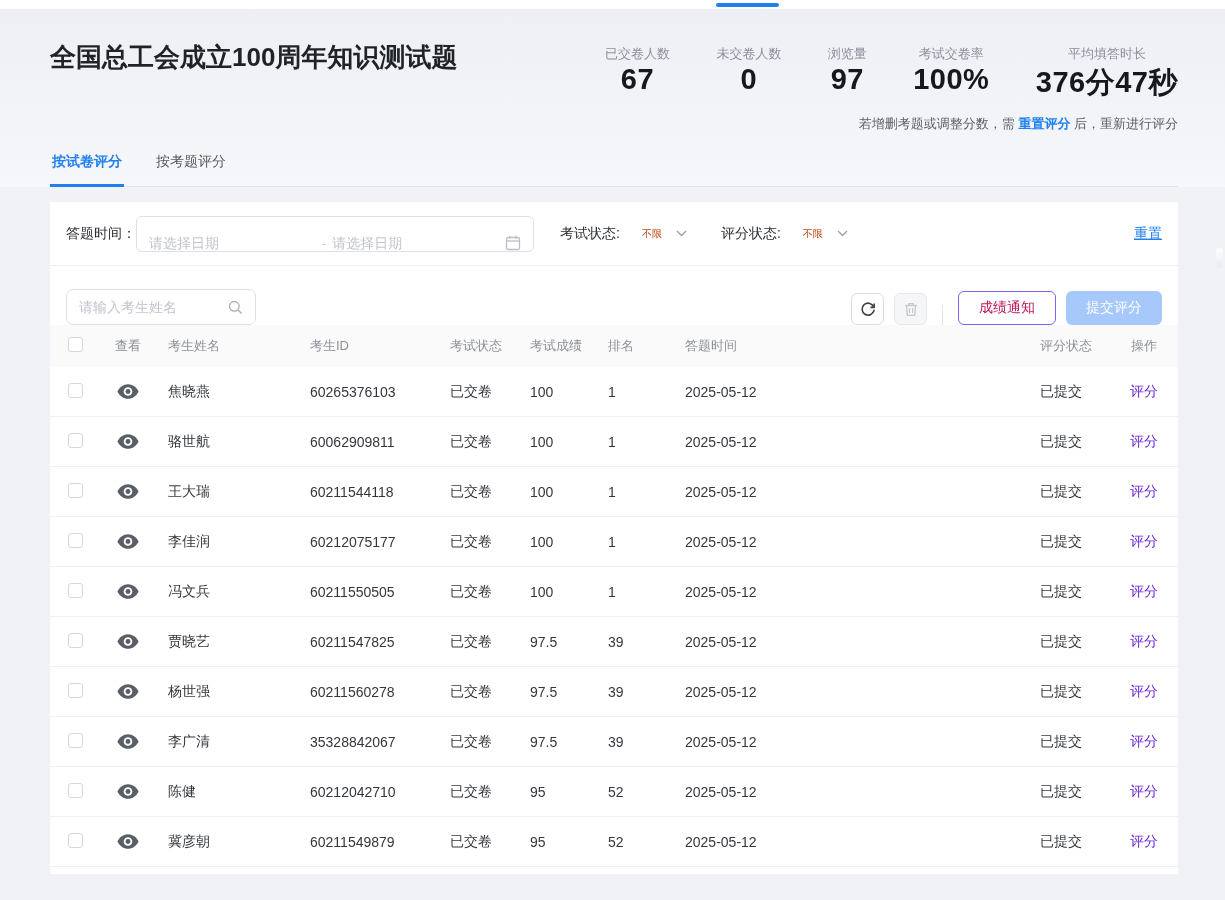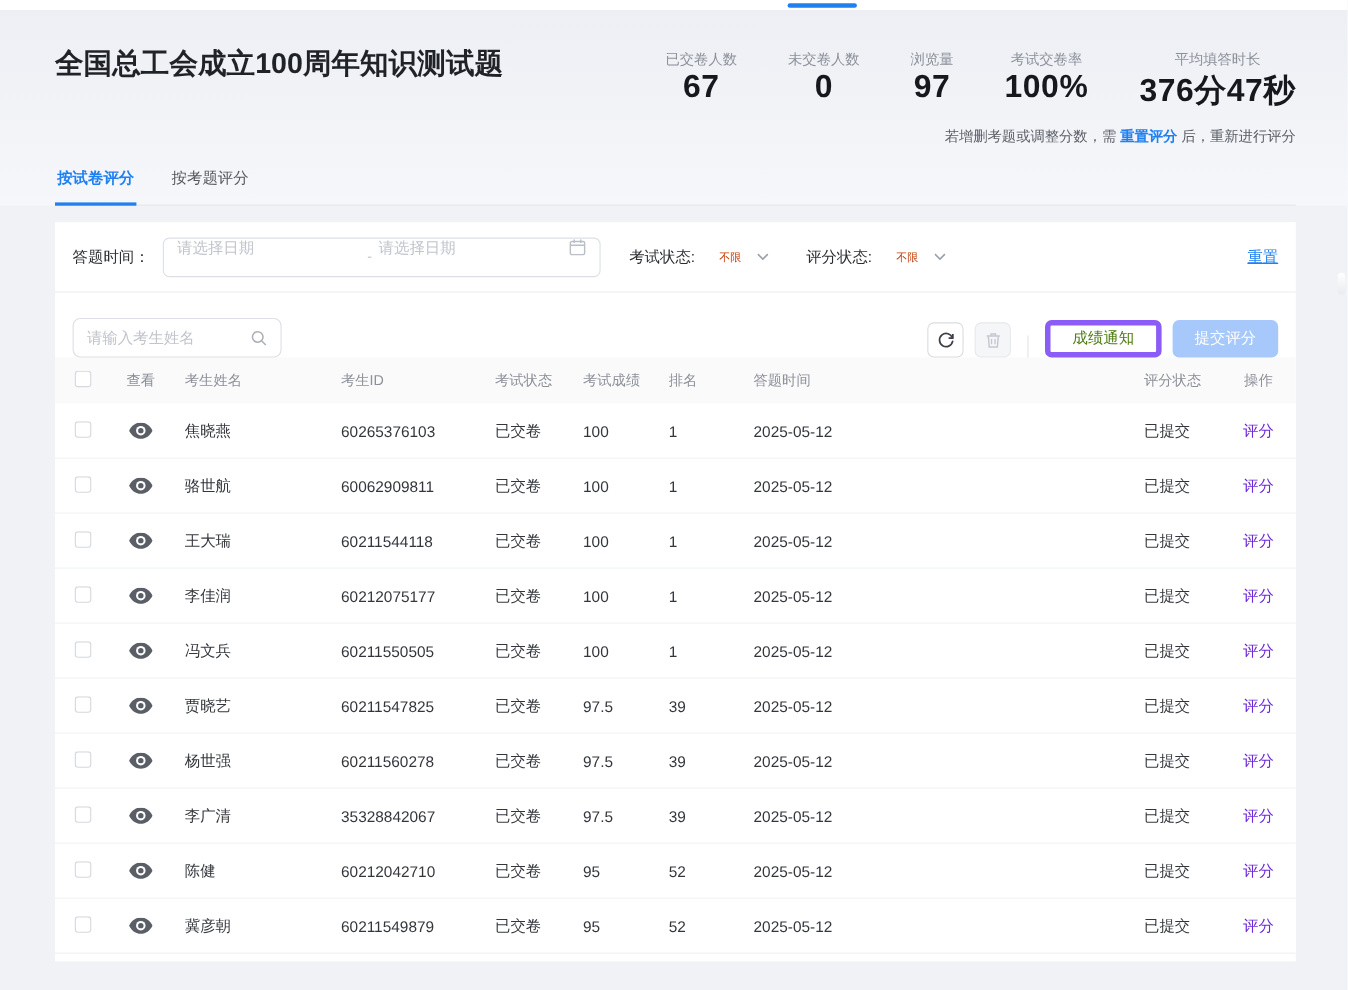--- a/index.html
+++ b/index.html
@@ -27,42 +27,42 @@
   .tabs { margin-top:10px; border-bottom:1px solid #e3e5ea; display:flex; gap:30px; }
   .tab { font-size:14px; color:#55585f; padding:8px 2px 13px; cursor:pointer; }
   .tab.active { color:#2080f0; font-weight:bold; border-bottom:3px solid #2080f0; margin-bottom:-1px; }
 
   
   .card { margin:15px 47px 0 50px; width:1128px; background:#ffffff; min-height:672px; }
 
   .filter-row { display:flex; align-items:center; height:63px; padding:0 16px; }
   .filter-label { font-size:14px; color:#2b2e33; }
   .date-range { width:398px; height:36px; border:1px solid #dcdfe6; border-radius:6px; background:#fff;
-                display:flex; align-items:flex-start; padding:0 12px; margin-left:12px; }
+                display:flex; align-items:flex-end; padding:0 12px; margin-left:0; }
   .date-range input { flex:1; border:none; outline:none; font-size:14px; color:#33373d; background:transparent; min-width:0; font-family:inherit; }
   input::placeholder { color:#c0c4cc; }
   .date-sep { color:#c0c4cc; font-size:13px; padding:8px 6px 0 0; }
   .select-group { display:flex; align-items:center; margin-left:26px; cursor:pointer; }
   .select-group .lbl { font-size:14px; color:#2b2e33; }
   .select-group .val { font-size:10px; color:#c2410c; margin-left:22px; }
   .select-group .chev { margin-left:14px; display:flex; }
   .flex-spacer { flex:1; }
   .reset-link { font-size:14px; color:#2080f0; text-decoration:underline; cursor:pointer; }
 
   .hr { height:1px; background:#eceef1; }
 
   .search-row { display:flex; align-items:flex-end; height:59px; padding:0 16px; }
   .search-box { width:190px; height:36px; border:1px solid #dcdfe6; border-radius:7px; display:flex; align-items:center; padding:0 12px; }
   .search-box input { flex:1; border:none; outline:none; font-size:14px; background:transparent; min-width:0; font-family:inherit; color:#33373d; }
   .icon-btn { width:33px; height:32px; border:1px solid #d9dce2; border-radius:6px; background:#fff;
               display:flex; align-items:center; justify-content:center; cursor:pointer; }
   .icon-btn.disabled { background:#f5f6f8; border-color:#e6e8ec; cursor:default; }
   .v-divider { width:1px; height:20px; background:#e0e3e8; margin:0 15px; }
   .btn { height:34px; border-radius:6px; font-size:14px; padding:0 20px; cursor:pointer; display:flex; align-items:center; font-family:inherit; }
-  .btn-plain { background:#fff; border:5px solid #8b5cf6; color:#4d7c0f; }
+  .btn-plain { background:#fff; border:1px solid #8b5cf6; color:#be185d; }
   .btn-primary-disabled { background:#a6c8fa; border:none; color:#ffffff; margin-left:10px; cursor:default; }
   .mr10 { margin-right:10px; }
 
   
   .grid-row { display:grid; grid-template-columns:50px 56px 142px 140px 80px 78px 77px 352px 93px 1fr; align-items:center; }
   .thead { height:42px; background:#fafafa; font-size:13px; color:#8c9099; }
   .trow { height:50px; border-bottom:1px solid #eef0f3; font-size:14px; color:#33373d; background:#fff; }
   .cell { padding-left:12px; white-space:nowrap; overflow:hidden; }
   .cell-check { padding-left:18px; }
   .cell-eye { display:flex; justify-content:center; padding-left:0; }

